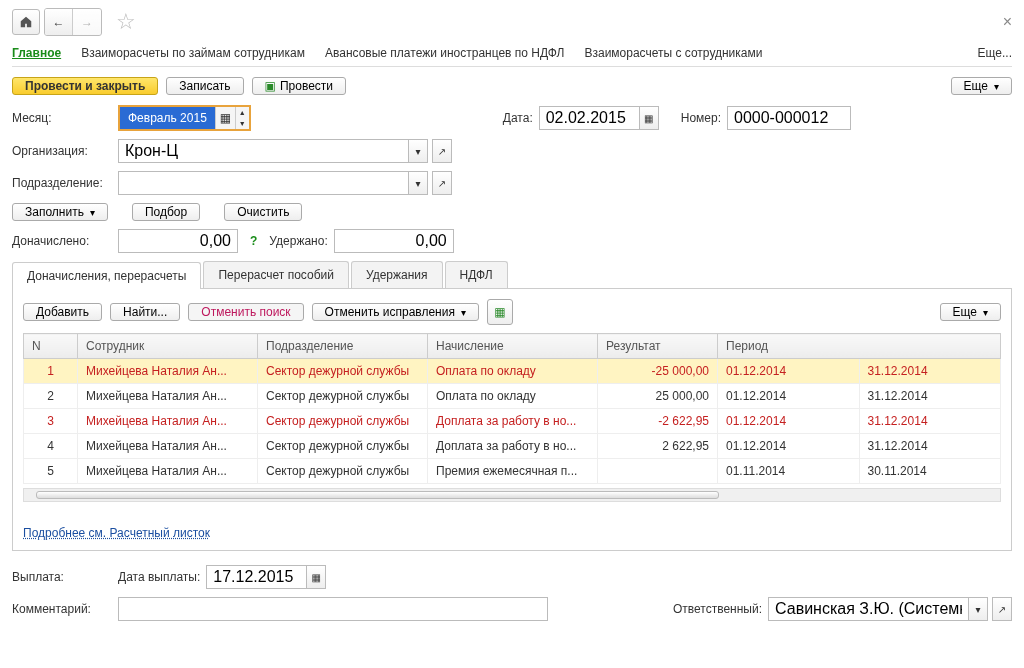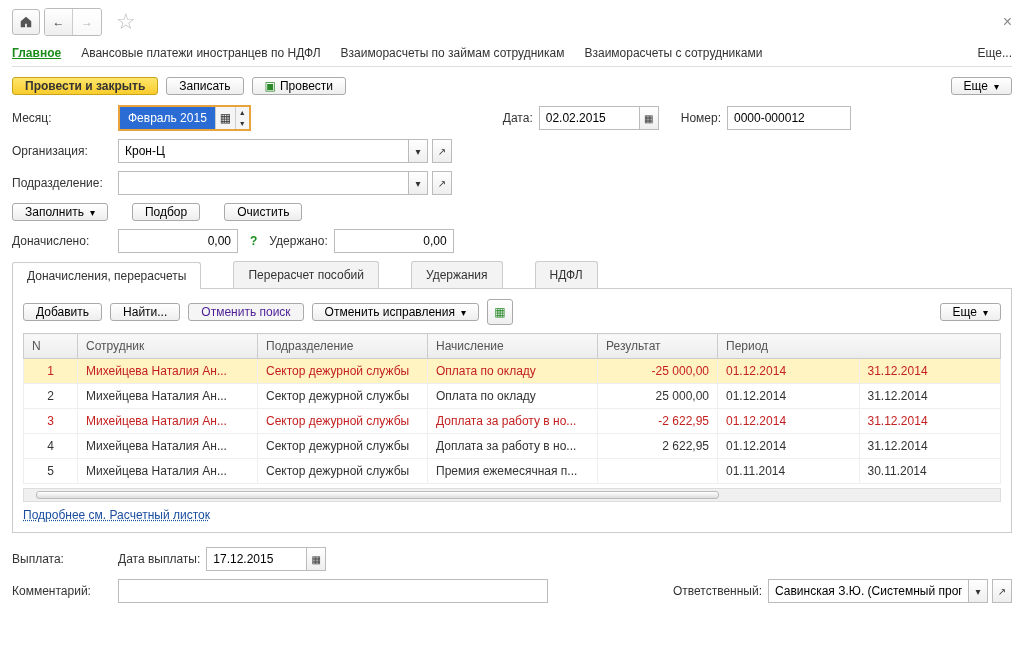--- a/index.html
+++ b/index.html
@@ -42,31 +42,31 @@
     cursor: pointer;
     display: inline-flex; align-items: center;
     font-size: 12px;
   }
   .btn.primary {
     background: linear-gradient(#ffe66b,#f9cc2d);
     border-color: #c7a418;
     font-weight: bold;
     color: #333;
   }
-  .btn.disabled { color: #4c1d95; background: #f5f5f5; }
+  .btn.disabled { color: #be185d; background: #f5f5f5; }
   .btn .caret { margin-left: 6px; font-size: 10px;}
   .field-row { display: flex; align-items: center; margin-bottom: 8px; gap: 6px;}
   .label { color: #333; }
   .w-100 { width: 100px; }
   .input {
     height: 24px;
     border: 1px solid #bbb;
     padding: 0 6px;
     background: #fff;
-    font-size: 12px;
+    font-size: 16px;
   }
   .input.right { text-align: right; }
   .dd-wrap { display: flex; }
   .dd-wrap .input { border-right: none; }
   .dd-btn {
     width: 20px; height: 24px;
     border: 1px solid #bbb;
     background: linear-gradient(#fff,#eee);
     display: flex; align-items: center; justify-content: center;
     font-size: 10px; cursor: pointer;
@@ -82,21 +82,20 @@
     padding: 0 8px; display:flex; align-items:center;
     font-size: 12px;
   }
   .month-arrows { display:flex; flex-direction:column; }
   .month-arrows div { flex:1; width:14px; display:flex;align-items:center;justify-content:center; font-size:7px; background:#f5f5f5; border-left:1px solid #ccc;}
   .month-cal { width:20px; display:flex;align-items:center;justify-content:center; background:#f5f5f5; border-left:1px solid #ccc;}
   .section-tabs {
     display: flex;
     border-bottom: 1px solid #ccc;
     margin-top: 6px;
-    gap: 30px;
   }
   .section-tabs .stab {
     padding: 6px 14px;
     border: 1px solid #ccc;
     border-bottom: none;
     background: #f3f3f3;
     margin-right: 2px;
     border-radius: 3px 3px 0 0;
     cursor: pointer;
   }
@@ -129,21 +128,21 @@
     border: 1px solid #ddd;
     margin-top: 4px;
     position: relative;
   }
   .scrollbar .thumb {
     position: absolute; left: 12px; top: 2px; height: 8px; width: 70%;
     background: linear-gradient(#fff,#ddd);
     border: 1px solid #bbb;
     border-radius: 3px;
   }
-  .link { color: #1a4ea0; text-decoration: underline dotted; cursor: pointer; display: inline-block; margin-top: 6px;}
+  .link { color: #1a4ea0; text-decoration: underline dotted; cursor: pointer; display: inline-block; margin-top: 24px;}
   .help-q { color:#1a8c1a; font-weight:bold; margin:0 6px; cursor:pointer;}
   .col-N{width:54px} .col-emp{width:180px} .col-dep{width:170px} .col-nach{width:170px} .col-res{width:120px} .col-per1{width:120px}
 </style>
 </head>
 <body>
 
 <div class="topbar">
   <div class="nav-btn">
     <svg width="14" height="14" viewBox="0 0 16 16">
         <path fill="#555" d="M8 2l6 5v7H9v-4H7v4H2V7z"></path>
@@ -156,22 +155,22 @@
     <div class="nav-btn" style="opacity:.4">
         <span>→</span>
       </div>
   </div>
   <span class="star">☆</span>
   <span class="close-x">×</span>
 </div>
 
 <div class="top-tabs">
   <span class="tab active">Главное</span>
+  <span class="tab">Взаиморасчеты по займам сотрудникам</span>
   <span class="tab">Авансовые платежи иностранцев по НДФЛ</span>
-  <span class="tab">Взаиморасчеты по займам сотрудникам</span>
   <span class="tab">Взаиморасчеты с сотрудниками</span>
   <span class="tab more">Еще...</span>
 </div>
 
 <div class="toolbar-row">
   <button class="btn primary">Провести и закрыть</button>
   <button class="btn">Записать</button>
   <button class="btn">
     <span style="color:#2a8a2a;margin-right:4px">▣</span>
     <span>Провести</span>

